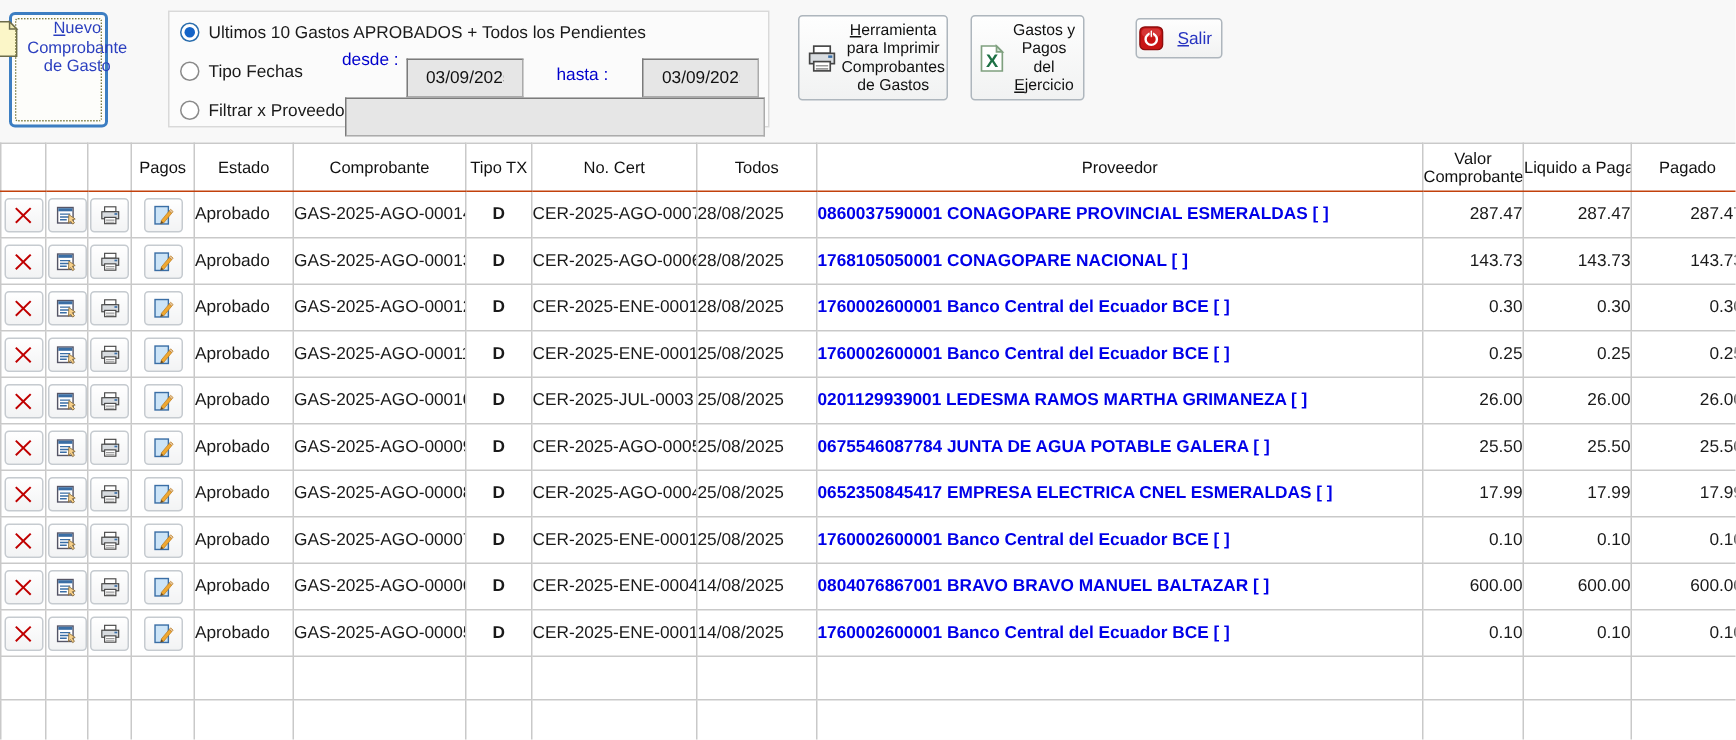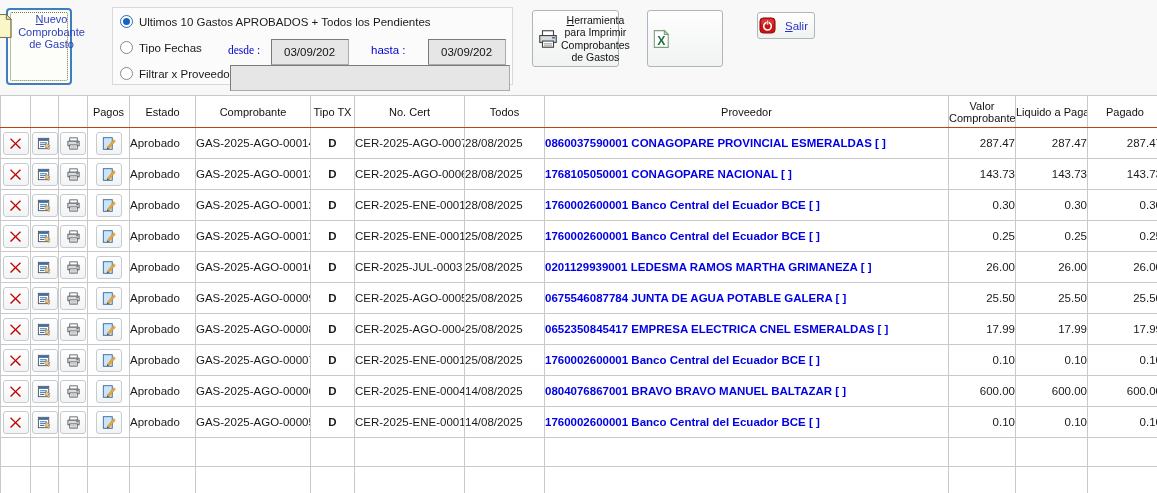--- a/index.html
+++ b/index.html
@@ -109,28 +109,28 @@
     <span>Ultimos 10 Gastos APROBADOS + Todos los Pendientes</span>
   </div>
   <div class="radio-row" style="left:7px; top:33px;">
     <span class="radio"></span>
     <span>Tipo Fechas</span>
   </div>
   <div class="radio-row" style="left:7px; top:59px;">
     <span class="radio"></span>
     <span>Filtrar x Proveedor</span>
   </div>
-  <span class="blue-lbl" style="left:115px; top:36px;font-family:Liberation Serif, serif;">desde :</span>
+  <span class="blue-lbl" style="left:115px; top:26px;">desde :</span>
   <input class="sunken" style="left: 158px; top: 31px; width: 78px;" readonly="" value="03/09/2025">
   <span class="blue-lbl" style="left:258px; top:36px;">hasta :</span>
   <input class="sunken" style="left: 315px; top: 31px; width: 78px;" readonly="" value="03/09/2025">
   <input class="sunken" style="left: 117px; top: 57px; width: 280px;" value="">
 </div>
 
-<div class="tool-btn" style="left:532px; top:10px; width:87px; height:57px; padding:2px 4px; gap:2px;">
+<div class="tool-btn" style="left:532px; top:10px; width:100px; height:57px; padding:2px 4px; gap:2px;">
   <span style="flex:0 0 auto; display:flex;">
     <svg width="22" height="22" viewBox="0 0 16 16">
       <rect x="4" y="2" width="8" height="3.5" fill="#fff" stroke="#444" stroke-width="0.8"></rect>
       <rect x="2" y="5.5" width="12" height="5" fill="#D8DCE0" stroke="#444" stroke-width="0.8"></rect>
       <rect x="11" y="6.5" width="2" height="1.2" fill="#3A6EA5"></rect>
       <rect x="4" y="9.5" width="8" height="4.5" fill="#fff" stroke="#444" stroke-width="0.8"></rect>
       <line x1="5" y1="11.5" x2="11" y2="11.5" stroke="#999" stroke-width="0.8"></line>
       <line x1="5" y1="13" x2="11" y2="13" stroke="#999" stroke-width="0.8"></line>
     </svg>
   </span>
@@ -142,20 +142,25 @@
   </span>
 </div>
 
 <div class="tool-btn" style="left:647px; top:10px; width:76px; height:57px; padding:2px 3px; gap:2px;">
   <span style="flex:0 0 auto; display:flex;">
     <svg width="20" height="20" viewBox="0 0 18 18">
       <path d="M3 1.5 L12 1.5 L15.5 5 L15.5 16.5 L3 16.5 Z" fill="#fff" stroke="#7FA07F"></path>
       <path d="M12 1.5 L12 5 L15.5 5 Z" fill="#D8E8D8" stroke="#7FA07F"></path>
       <text x="9.3" y="14" font-size="11" font-weight="bold" fill="#1E7145" text-anchor="middle">X</text>
     </svg>
+  </span>
+  <span class="txt">
+    <div>Gastos y</div>
+    <div>Pagos del</div>
+    <div class="ul1">Ejercicio</div>
   </span>
 </div>
 
 <div class="tool-btn" style="left:757px; top:12px; width:58px; height:27px; padding:0 6px; gap:9px;justify-content:flex-end;">
   <span style="flex:0 0 auto; display:flex;">
     <svg width="17" height="17" viewBox="0 0 18 18">
       <rect x="1" y="1" width="16" height="16" rx="3.5" fill="#C81414" stroke="#8E0E0E"></rect>
       <rect x="2.2" y="2.2" width="13.6" height="6" rx="3" fill="#E05050" opacity="0.55"></rect>
       <circle cx="9" cy="9.7" r="4" fill="none" stroke="#fff" stroke-width="1.7"></circle>
       <rect x="8.2" y="3.2" width="1.7" height="5.2" rx="0.8" fill="#fff" stroke="#C81414" stroke-width="0.6"></rect>

